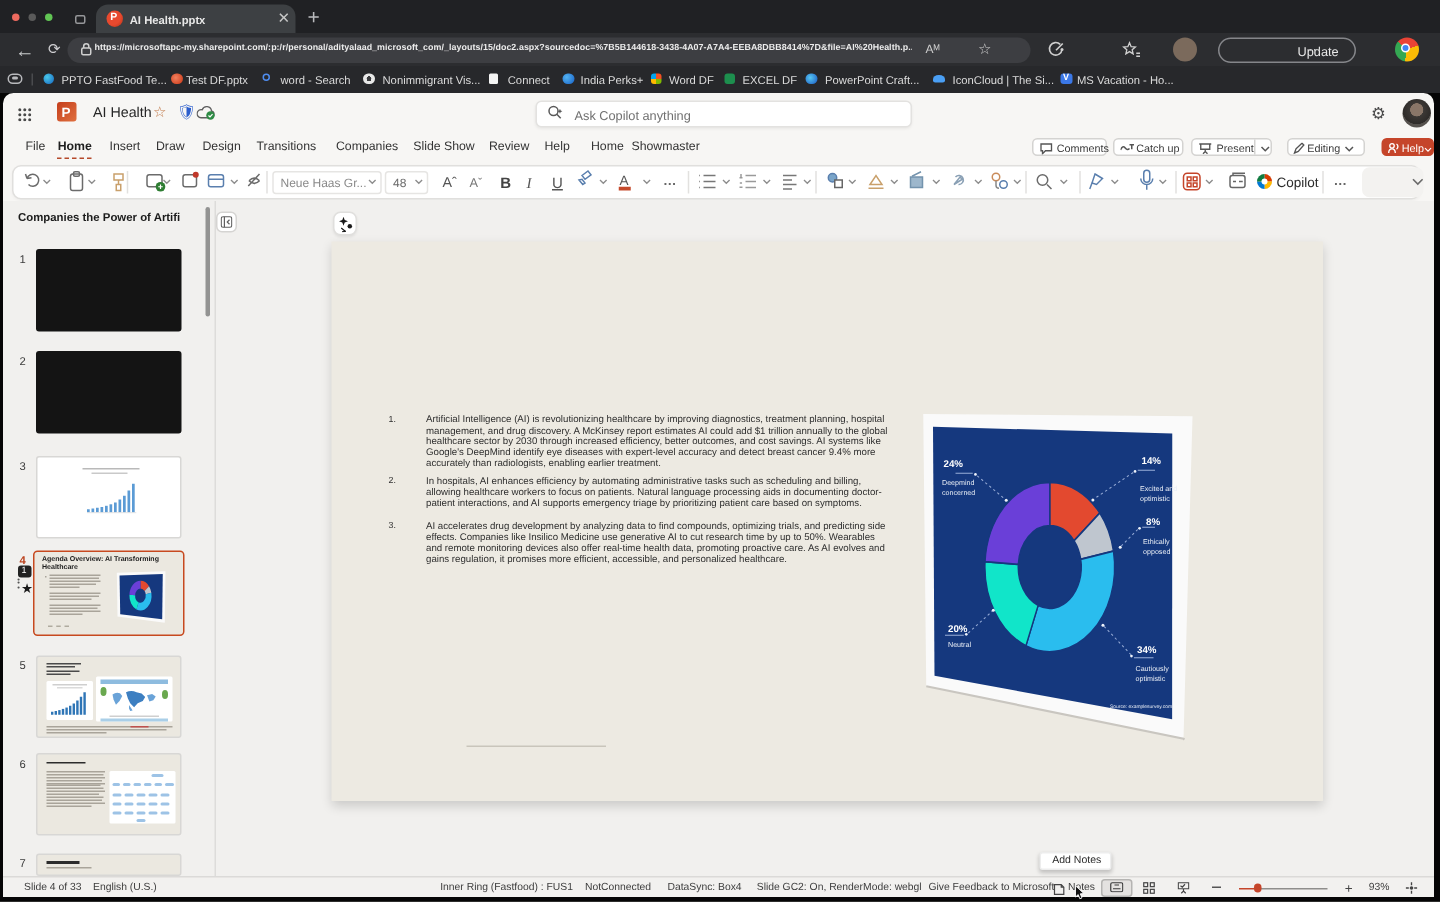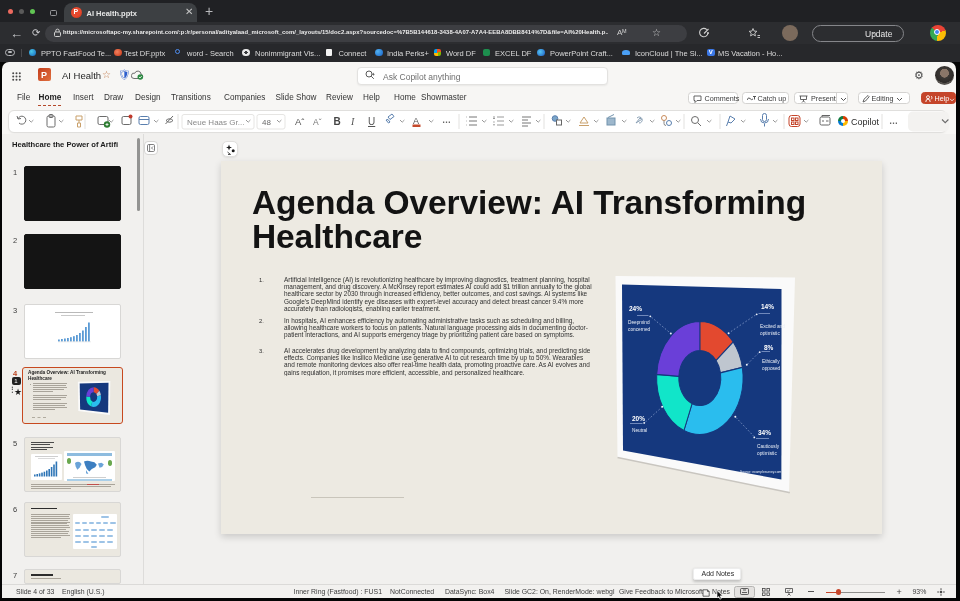--- a/index.html
+++ b/index.html
@@ -291,21 +291,21 @@
       <path d="M835,6 a5,5 0 0 1 5,5 l-5,0 z" fill="#d83b01"></path>
         <path d="M840,11 a5,5 0 0 1 -5,5 l0,-5 z" fill="#ffb900"></path>
         <path d="M835,16 a5,5 0 0 1 -5,-5 l5,0 z" fill="#0078d4"></path>
         <path d="M830,11 a5,5 0 0 1 5,-5 l0,5 z" fill="#107c41"></path>
       <circle cx="835" cy="11" r="2" fill="#fff"></circle>
       <text x="843" y="14.5" font-size="9" fill="#2b2b2b" font-family="Liberation Sans, sans-serif">Copilot</text>
     </svg>
 
     <div class="abs" id="content">
       <div class="abs" id="panel"></div>
-      <div class="abs" id="deckTitle">Healthcare the Power of Artifi</div>
+      <div class="abs" id="deckTitle">Companies the Power of Artifi</div>
 
       <div class="abs" style="left:134.5px;top:4px;width:3.2px;height:73px;background:#939392;border-radius:2px;"></div>
 
       <div class="abs" style="left:142px;top:7px;width:13.5px;height:13.5px;background:#fff;border:1px solid #d5d4d2;border-radius:4px;"></div>
       <svg class="abs" style="left:145px;top:10px;" width="8" height="8" viewBox="0 0 8 8">
           <rect x="0.5" y="0.5" width="7" height="7" rx="1.2" fill="none" stroke="#5f5f5f" stroke-width="0.8"></rect>
           <path d="M2.6,0.5 v7" stroke="#5f5f5f" stroke-width="0.8"></path>
           <path d="M6,2.5 L4.5,4 L6,5.5" fill="none" stroke="#5f5f5f" stroke-width="0.8"></path>
         </svg>
 
@@ -470,21 +470,20 @@
       <div class="abs tnum" style="top:437px;">7</div>
 
       <div class="abs" style="left:219.5px;top:7px;width:16.5px;height:15.5px;background:#fff;border:1px solid #e0dfdd;border-radius:5px;box-shadow:0 1px 2px rgba(0,0,0,.08);"></div>
       <svg class="abs" style="left:222.5px;top:10px;" width="11" height="11" viewBox="0 0 11 11">
         <path d="M4,0.5 l0.8,2.2 2.2,0.8 -2.2,0.8 -0.8,2.2 -0.8,-2.2 -2.2,-0.8 2.2,-0.8 z" fill="#1a1a1a"></path>
         <circle cx="8.2" cy="6.8" r="1.5" fill="#1a1a1a"></circle>
         <path d="M2.5,8 l3,2.5 M3,10.5 l2.5,-0.2" stroke="#1a1a1a" stroke-width="0.8" fill="none"></path>
       </svg>
 
       <div class="abs" id="slide">
-        <div class="abs" id="slideTitle">Agenda Overview: AI Transforming Healthcare</div>
         <div class="abs num" style="left:38.5px;top:115px;">1.</div>
         <div class="abs bodyTxt" style="left:63px;top:115px;">Artificial Intelligence (AI) is revolutionizing healthcare by improving diagnostics, treatment planning, hospital management, and drug discovery. A McKinsey report estimates AI could add $1 trillion annually to the global healthcare sector by 2030 through increased efficiency, better outcomes, and cost savings. AI systems like Google's DeepMind identify eye diseases with expert-level accuracy and detect breast cancer 9.4% more accurately than radiologists, enabling earlier treatment.</div>
         <div class="abs num" style="left:38.5px;top:156px;">2.</div>
         <div class="abs bodyTxt" style="left:63px;top:156px;">In hospitals, AI enhances efficiency by automating administrative tasks such as scheduling and billing, allowing healthcare workers to focus on patients. Natural language processing aids in documenting doctor-patient interactions, and AI supports emergency triage by prioritizing patient care based on symptoms.</div>
         <div class="abs num" style="left:38.5px;top:185.5px;">3.</div>
         <div class="abs bodyTxt" style="left:63px;top:185.5px;">AI accelerates drug development by analyzing data to find compounds, optimizing trials, and predicting side effects. Companies like Insilico Medicine use generative AI to cut research time by up to 50%. Wearables and remote monitoring devices also offer real-time health data, promoting proactive care. As AI evolves and gains regulation, it promises more efficient, accessible, and personalized healthcare.</div>
         <div class="abs" style="left:90px;top:335.5px;width:93px;height:1px;background:#c9c5bb;"></div>
       </div>
 
       <svg class="abs" id="chart" style="left:611px;top:128px;" width="200" height="240" viewBox="0 0 200 240">

